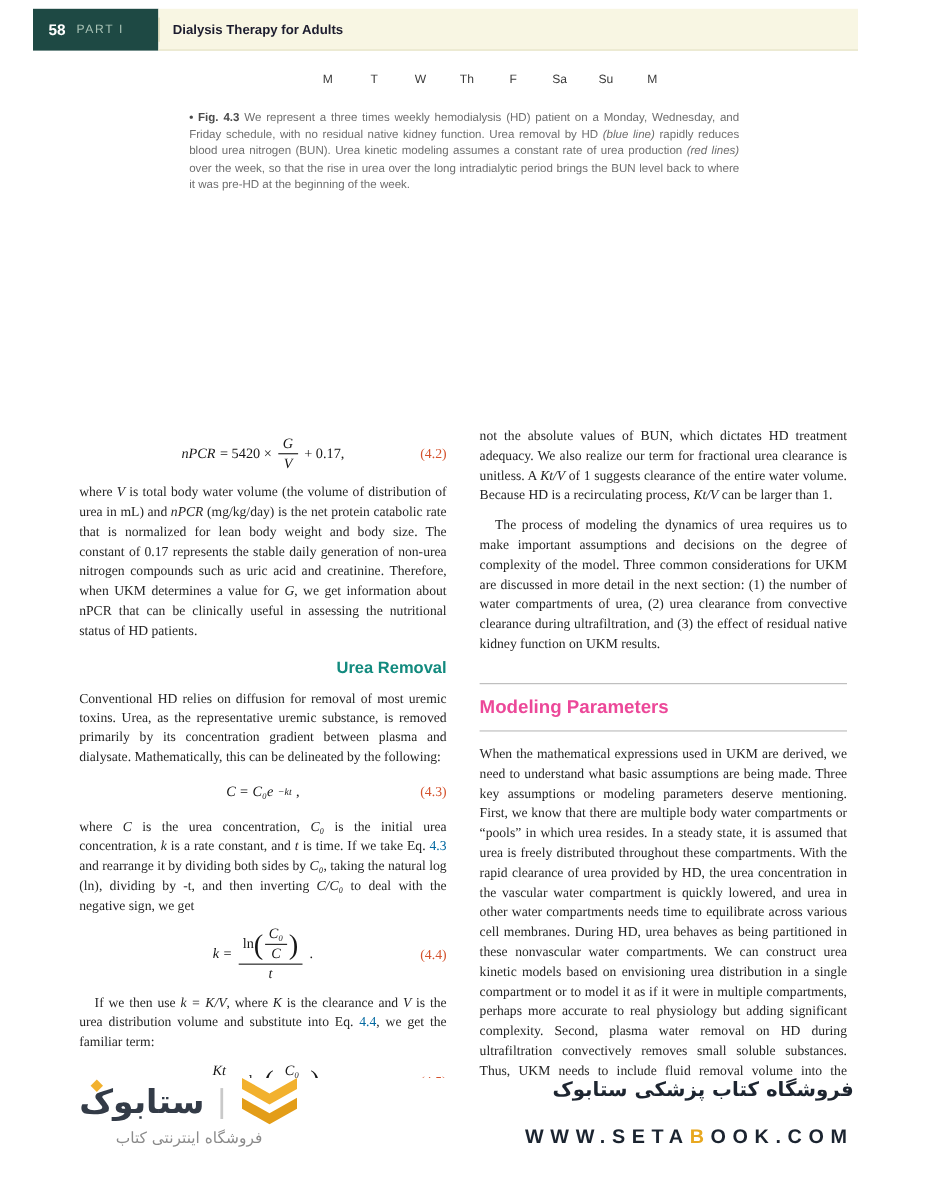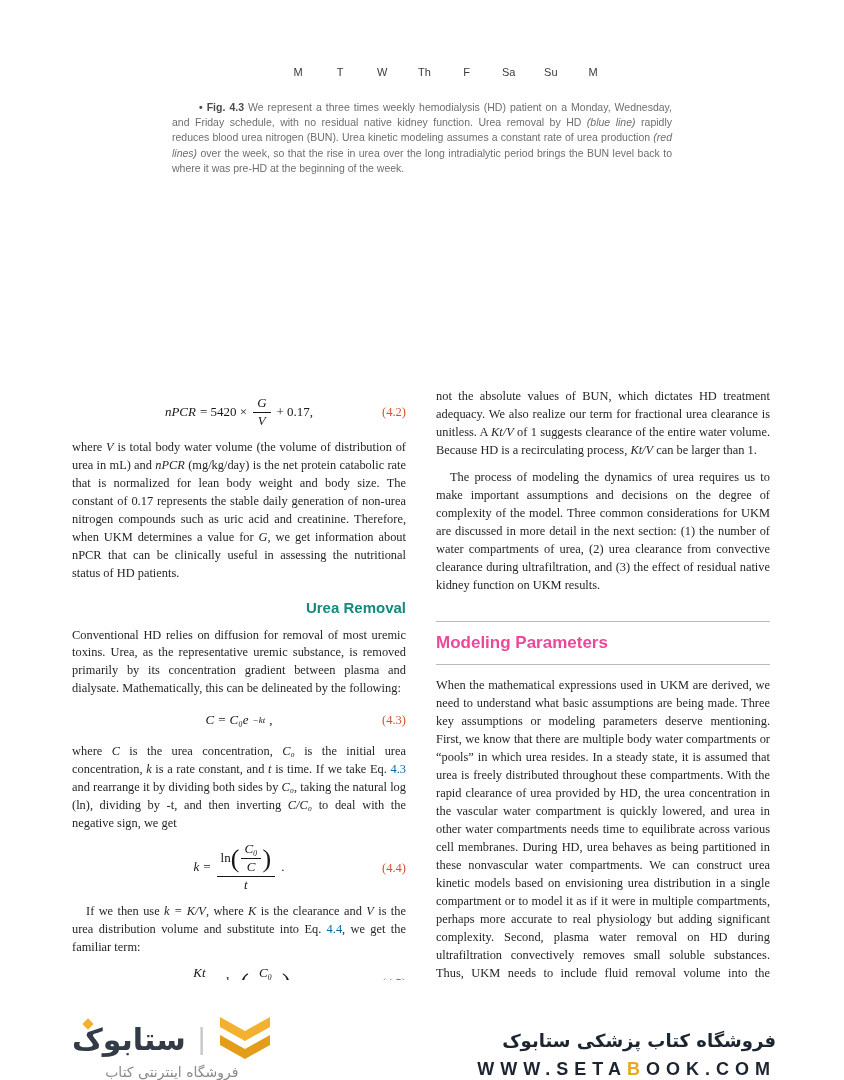--- a/index.html
+++ b/index.html
@@ -17,21 +17,21 @@
   .band-title { font-family:"Liberation Sans",sans-serif; font-size:12px; font-weight:bold; color:#1c1c2e; }
 
   
   .figure-area { position:absolute; top:60px; left:72px; width:698px; }
   .chart-wrap { position:relative; width:295px; height:196px; margin-left:226px; margin-top:15px; }
   .chart-wrap svg { overflow:visible; display:block; }
   .ylabel { position:absolute; right:calc(100% + 12px); top:40%; font-family:"Liberation Sans",sans-serif; font-size:11px; color:#3a3a3a; text-align:center; white-space:pre-line; line-height:1.35; }
   .xticks { position:relative; width:295px; margin-left:226px; height:18px; margin-top:6px; }
   .xticks span { position:absolute; transform:translateX(-50%); font-family:"Liberation Sans",sans-serif; font-size:11px; color:#3a3a3a; }
   .caption { width:500px; margin:16px 0 0 100px; font-family:"Liberation Sans",sans-serif; font-size:10.5px; line-height:1.45; color:#6e6e6e; text-align:justify; }
-  .caption .s-b { color:#4a4a4a;margin-left:27px; }
+  .caption .s-b { color:#4a4a4a; }
 
   
   .columns { position:absolute; top:388px; left:72px; width:698px; height:604px; overflow:hidden; display:flex; gap:30px; }
   .col { width:334px; font-size:12.4px; line-height:1.45; color:#262626; text-align:justify; }
   .col p { margin:0 0 9px 0; }
   .col p.indent { text-indent:14px; }
   .subhead { font-family:"Liberation Sans",sans-serif; font-size:15px; font-weight:bold; color:#128a7e; margin:14px 0 8px 0; text-align:right; }
   .sechead-block { margin-top:26px; margin-bottom:12px; border-top:1px solid #b9b9b9; border-bottom:1px solid #b9b9b9; padding:9px 0; }
   .sechead { font-family:"Liberation Sans",sans-serif; font-size:17px; font-weight:bold; color:#ec4899; text-align:left; }
 
@@ -48,37 +48,47 @@
   .frac > .num { border-bottom:1px solid #161616; padding:0 4px 1px; display:inline-flex; align-items:center; justify-content:center; }
   .frac > .den { padding-top:1px; }
   .frac .frac > .num { padding:0 3px 1px; }
   .bigp { font-size:200%; font-weight:300; font-style:normal; line-height:0.9; }
   sup.v { font-size:9px; vertical-align:super; font-style:italic; }
 
   
   .page-fade { position:absolute; left:26px; right:26px; top:984px; height:14px;
     background:linear-gradient(to bottom, rgba(110,110,110,0) 0%, rgba(110,110,110,0.28) 70%, rgba(255,255,255,0) 100%);
     filter:blur(2px); }
-  .footer { position:absolute; left:0; right:0; bottom:0; height:100px; background:#fff; display:flex; align-items:flex-end; justify-content:space-between; padding:0 68px 0 72px; }
+  .footer { position:absolute; left:0; right:0; bottom:0; height:100px; background:#fff; display:flex; align-items:flex-start; justify-content:space-between; padding:0 68px 0 72px; }
   .logo-block { display:flex; flex-direction:column; align-items:center; }
   .logo-row { display:flex; align-items:center; gap:12px; }
   .wordmark { position:relative; font-family:"DejaVu Sans",sans-serif; font-size:30px; font-weight:bold; color:#333b47; direction:rtl; }
   .wordmark .accent { position:absolute; top:-2px; left:12px; width:8px; height:8px; background:#f2b12e; transform:rotate(45deg); }
   .logo-divider { color:#c9c9c9; font-family:"Liberation Sans",sans-serif; font-size:30px; font-weight:300; }
   .logo-sub { margin-top:3px; font-family:"DejaVu Sans",sans-serif; font-size:14px; color:#8a8a8a; direction:rtl; }
-  .footer-right { text-align:right; display:flex; flex-direction:column; align-items:flex-end; gap:8px; }
+  .footer-right { text-align:right; display:flex; flex-direction:column; align-items:flex-end; gap:22px; }
   .fa-title { font-family:"DejaVu Sans",sans-serif; font-size:18px; font-weight:bold; color:#1d2530; direction:rtl; }
   .site-url { font-family:"Liberation Sans",sans-serif; font-size:18px; font-weight:bold; color:#1b2430; letter-spacing:6px; }
   .site-url .s-gold { color:#e8a820; }
 </style>
 </head>
 <body>
 
 <div class="page">
 
+  <div class="page-header">
+    <div class="folio-box">
+      <span class="folio">58</span>
+      <span class="part">PART I</span>
+    </div>
+    <div class="band">
+      <span class="band-rule"></span>
+      <span class="band-title">Dialysis Therapy for Adults</span>
+    </div>
+  </div>
 
   <div class="figure-area">
     <div class="xticks">
         <span style="left: 0%;">M</span>
         <span style="left: 14.2857%;">T</span>
         <span style="left: 28.5714%;">W</span>
         <span style="left: 42.8571%;">Th</span>
         <span style="left: 57.1429%;">F</span>
         <span style="left: 71.4286%;">Sa</span>
         <span style="left: 85.7143%;">Su</span>

